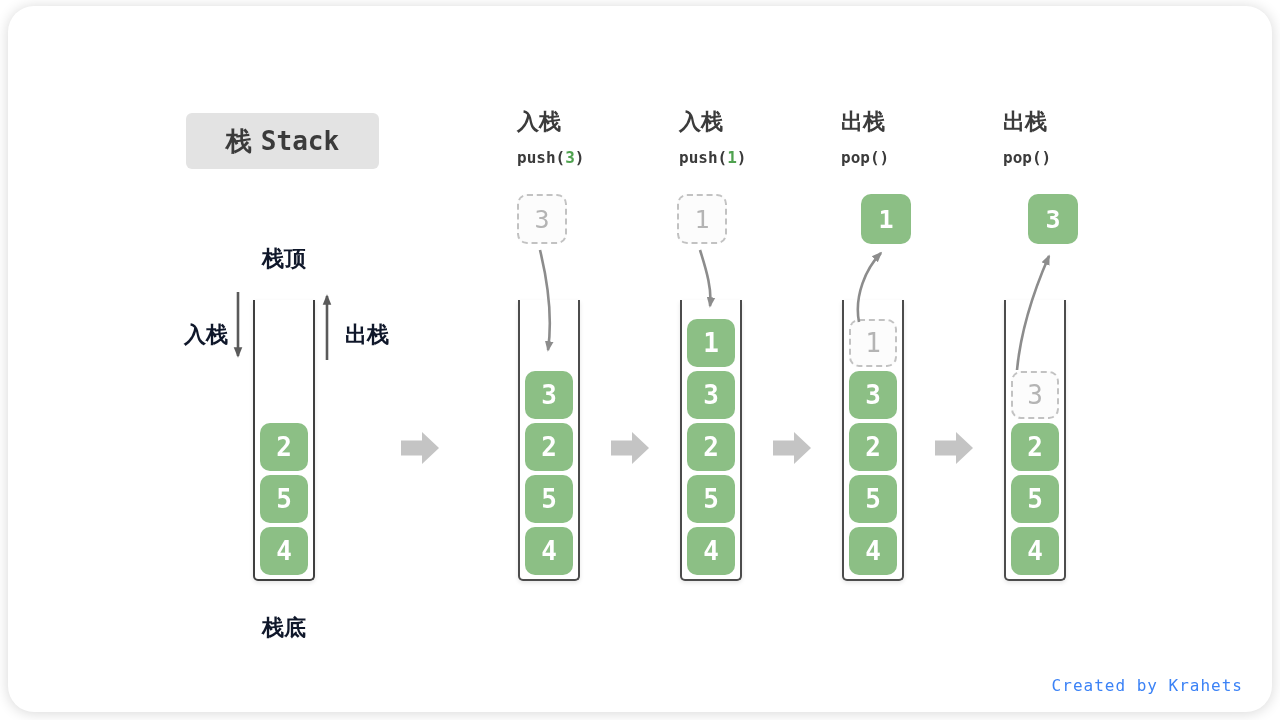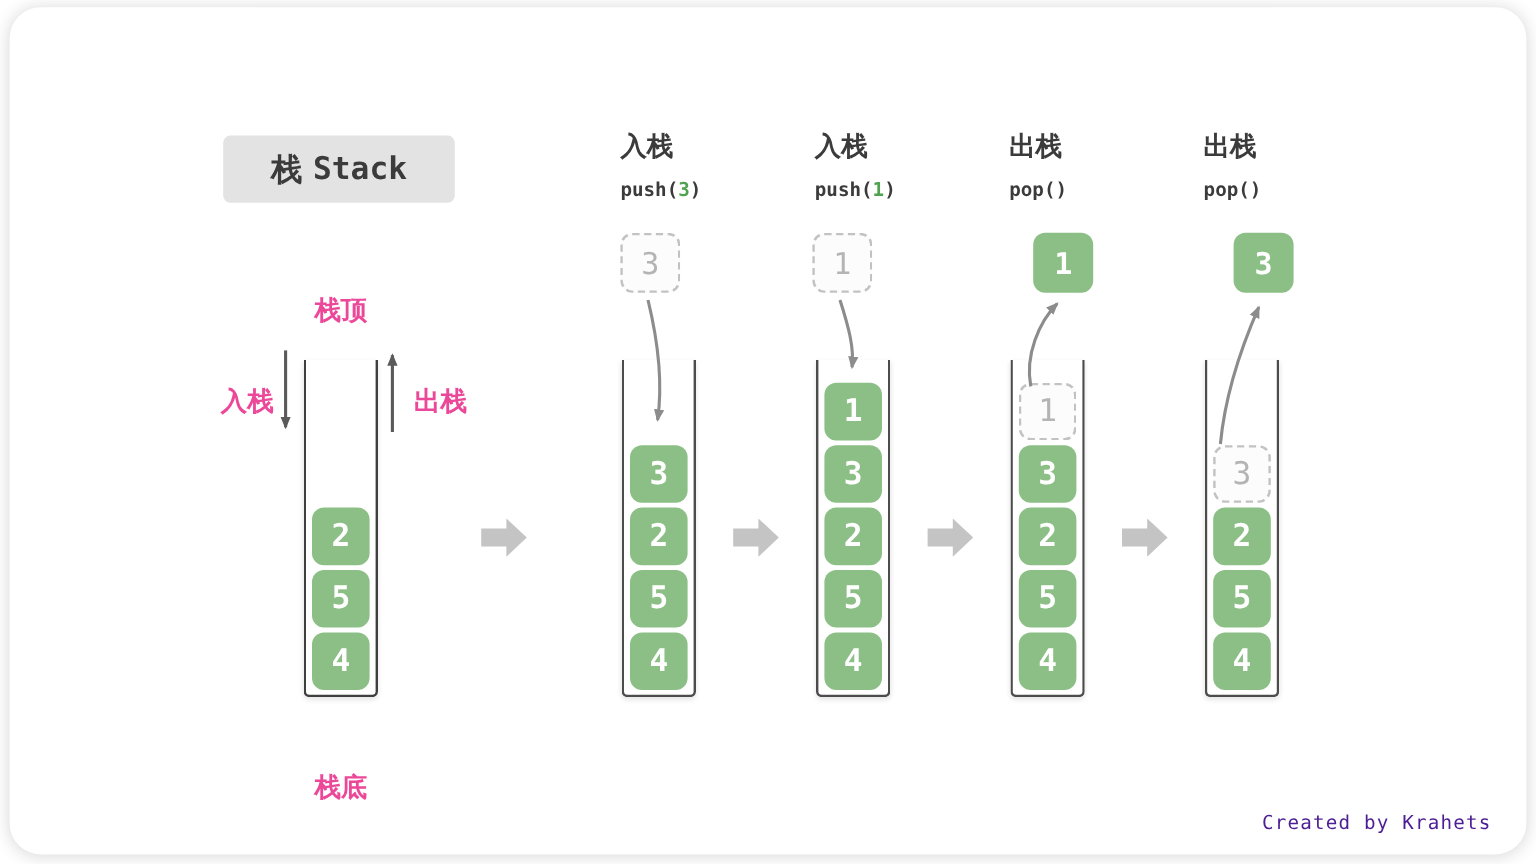--- a/index.html
+++ b/index.html
@@ -15,21 +15,21 @@
   .title-box {
     position: absolute; left: 186px; top: 113px; width: 193px; height: 56px;
     background: #e3e3e3; border-radius: 6px;
     display: flex; align-items: center; justify-content: center; gap: 9px;
     color: #3b3b3b;
   }
   .title-cn { font-size: 26px; font-weight: 700; }
   .title-en { font-size: 26px; font-weight: 600; font-family: "DejaVu Sans Mono", monospace; text-align: right; }
 
   .side-label {
-    position: absolute; font-size: 22px; font-weight: 700; color: #ec4899;
+    position: absolute; font-size: 22px; font-weight: 700; color: #0f172a;
   }
   .center-62 { width: 62px; text-align: center; }
 
   .col-header { position: absolute; top: 105px; color: #3b3b3b; }
   .h-cn  { font-size: 22px; font-weight: 700; line-height: 34px; }
   .h-code{ font-size: 16px; font-weight: 600; line-height: 37px;
            font-family: "DejaVu Sans Mono", monospace; }
   .h-code .accent { color: #4fa24f; font-weight: 700; }
 
   .stackbox {
@@ -57,37 +57,37 @@
     border-radius: 10px; font-family: "DejaVu Sans Mono", monospace;
     display: flex; align-items: center; justify-content: center;
     font-size: 25px;
   }
   .float-box.ghost { background: #fcfcfc; border: 2px dashed #c2c2c2; color: #b4b4b4; }
   .float-box.solid { background: #8cbf85; color: #ffffff; font-weight: 600; }
 
   .watermark {
     position: absolute; top: 676px; right: 37px;
     font-family: "DejaVu Sans Mono", monospace;
-    font-size: 16px; color: #4c1d95; letter-spacing: 1px;
+    font-size: 16px; color: #3b82f6; letter-spacing: 1px;
   }
   svg.arrows { position: absolute; left: 0; top: 0; pointer-events: none; }
 </style>
 </head>
 <body>
 
 <div class="card"></div>
 <div class="canvas">
 
   <div class="title-box">
     <span class="title-cn">栈</span>
     <span class="title-en">Stack</span>
   </div>
 
   <div class="side-label center-62" style="left:253px; top:244px;">栈顶</div>
-  <div class="side-label center-62" style="left:253px; top:613px;margin-top:28px;">栈底</div>
+  <div class="side-label center-62" style="left:253px; top:613px;">栈底</div>
   <div class="side-label" style="left:184px; top:320px;">入栈</div>
   <div class="side-label" style="left:345px; top:320px;">出栈</div>
 
   <div class="col-header" style="left:517px;">
     <div class="h-cn">入栈</div>
     <div class="h-code"><span>push(</span><span class="accent">3</span><span>)</span></div>
   </div>
   <div class="col-header" style="left:679px;">
     <div class="h-cn">入栈</div>
     <div class="h-code"><span>push(</span><span class="accent">1</span><span>)</span></div>

